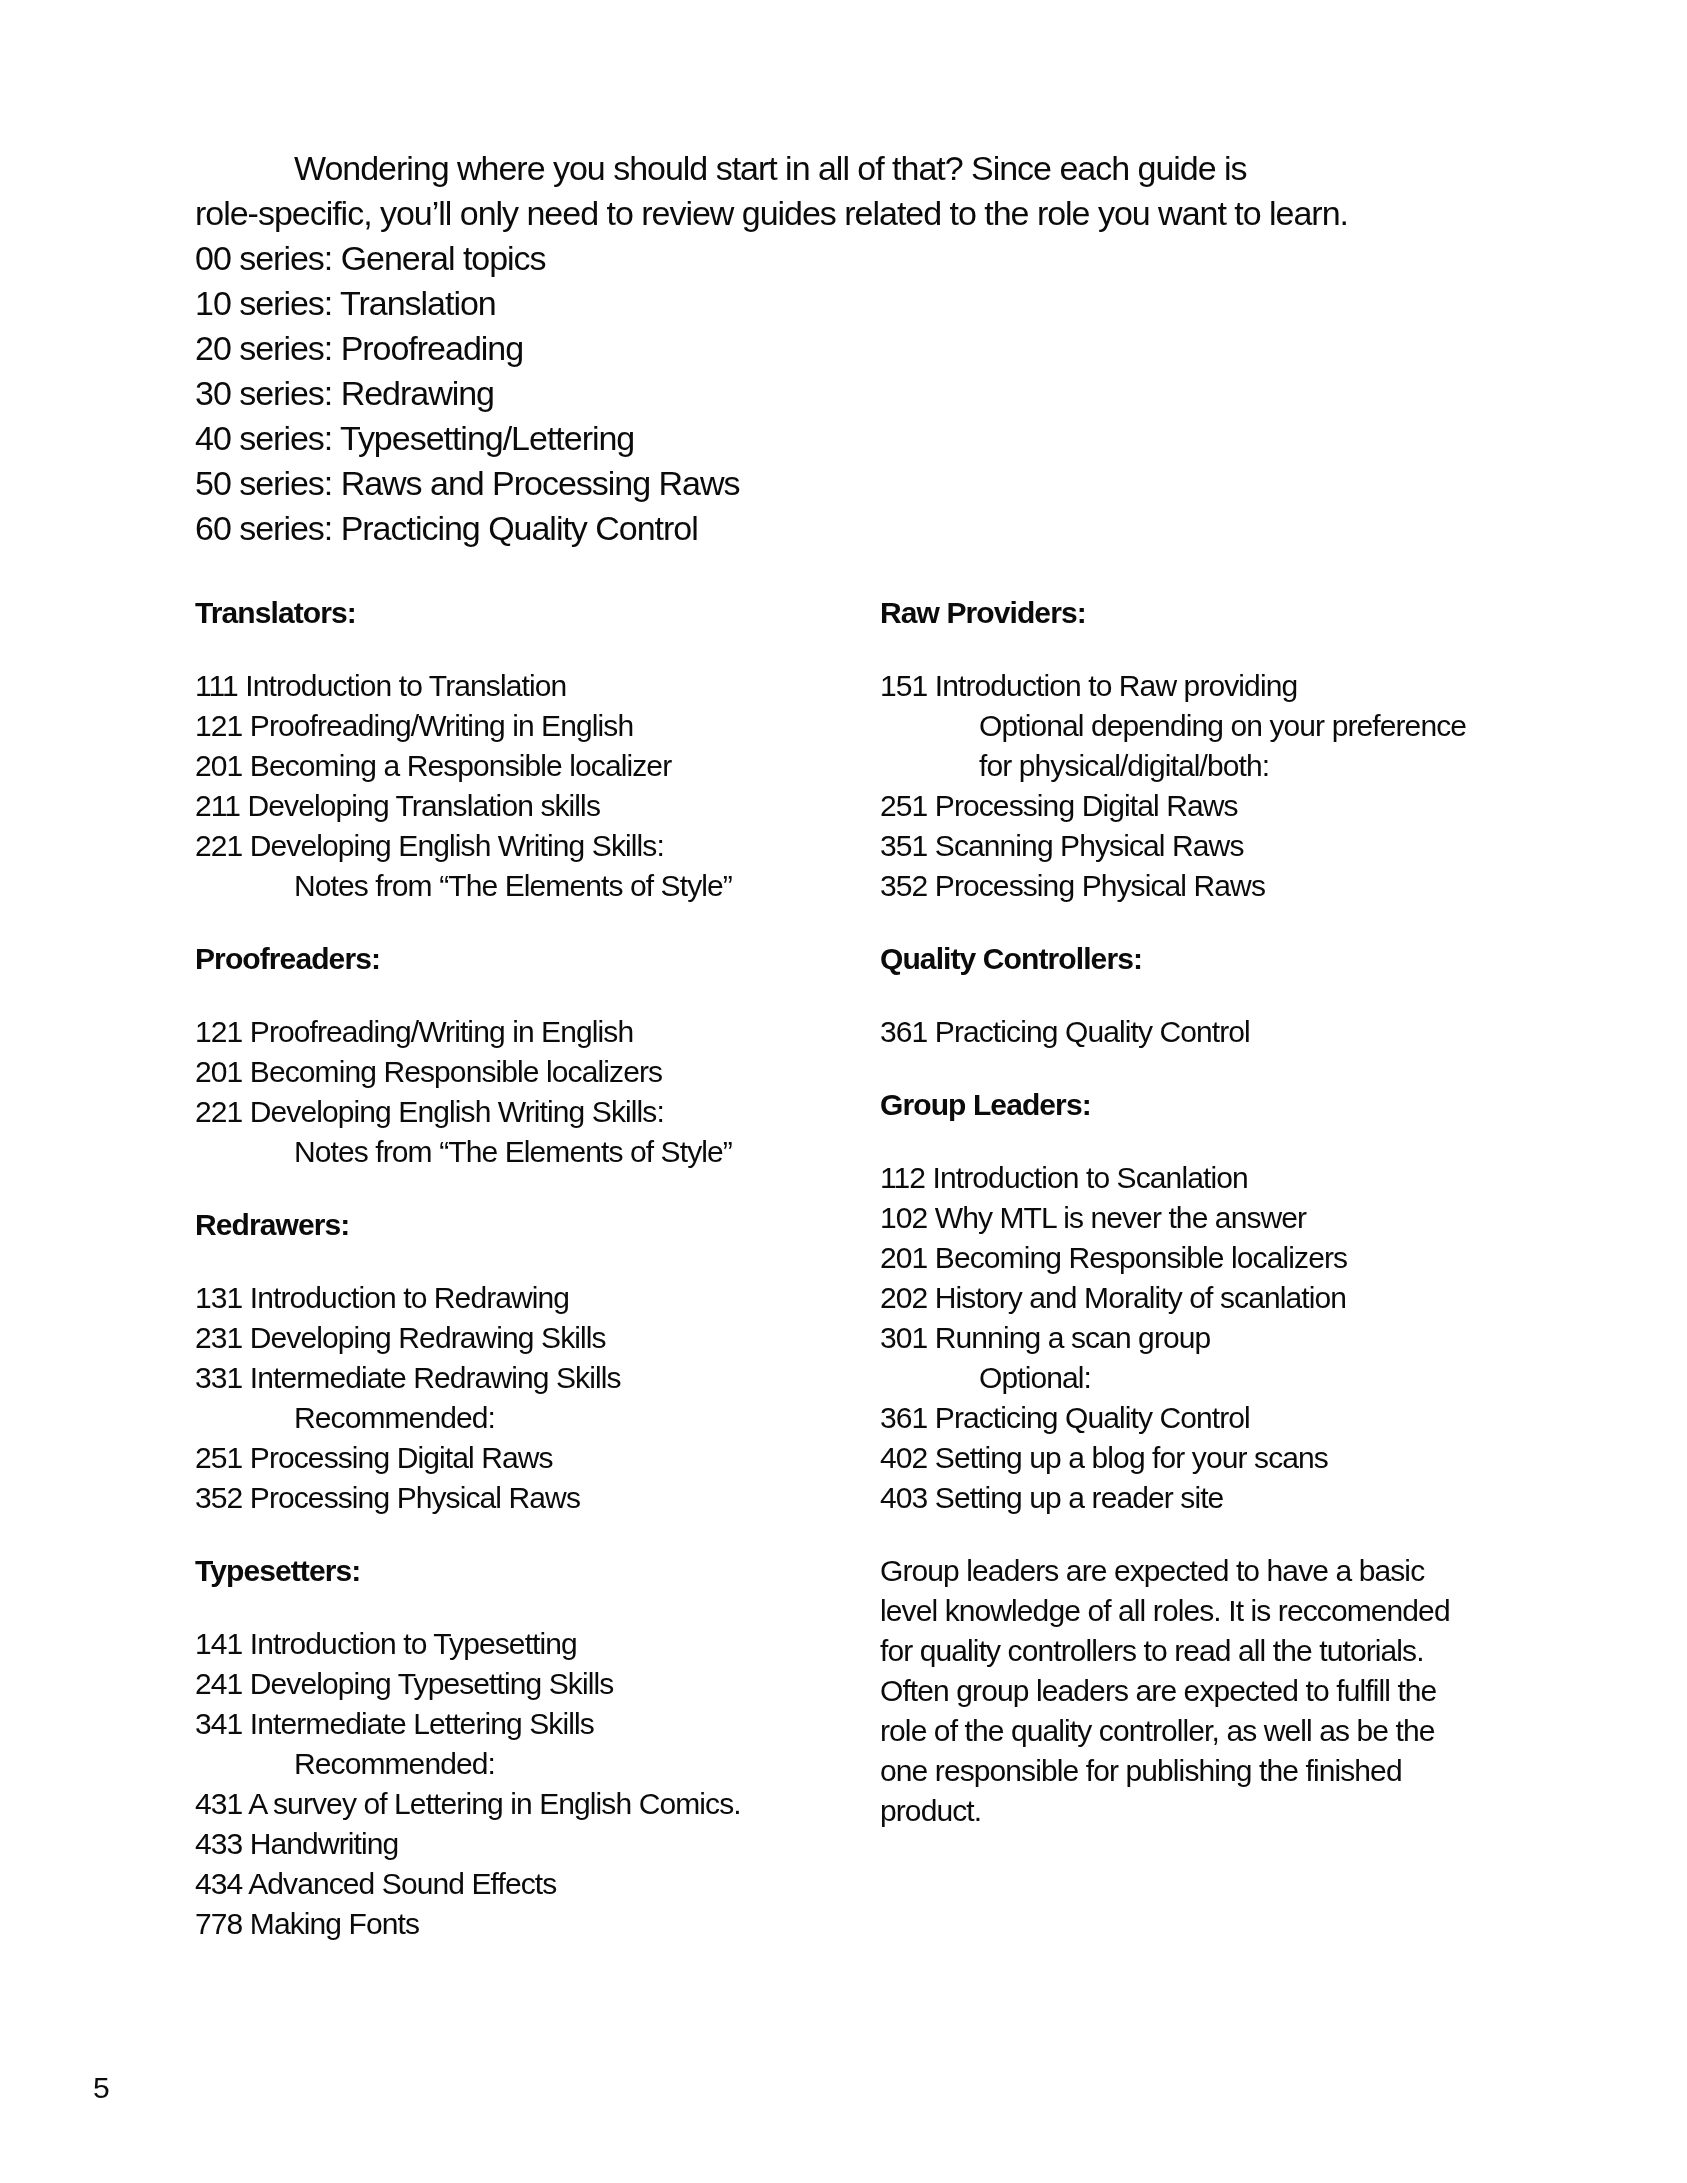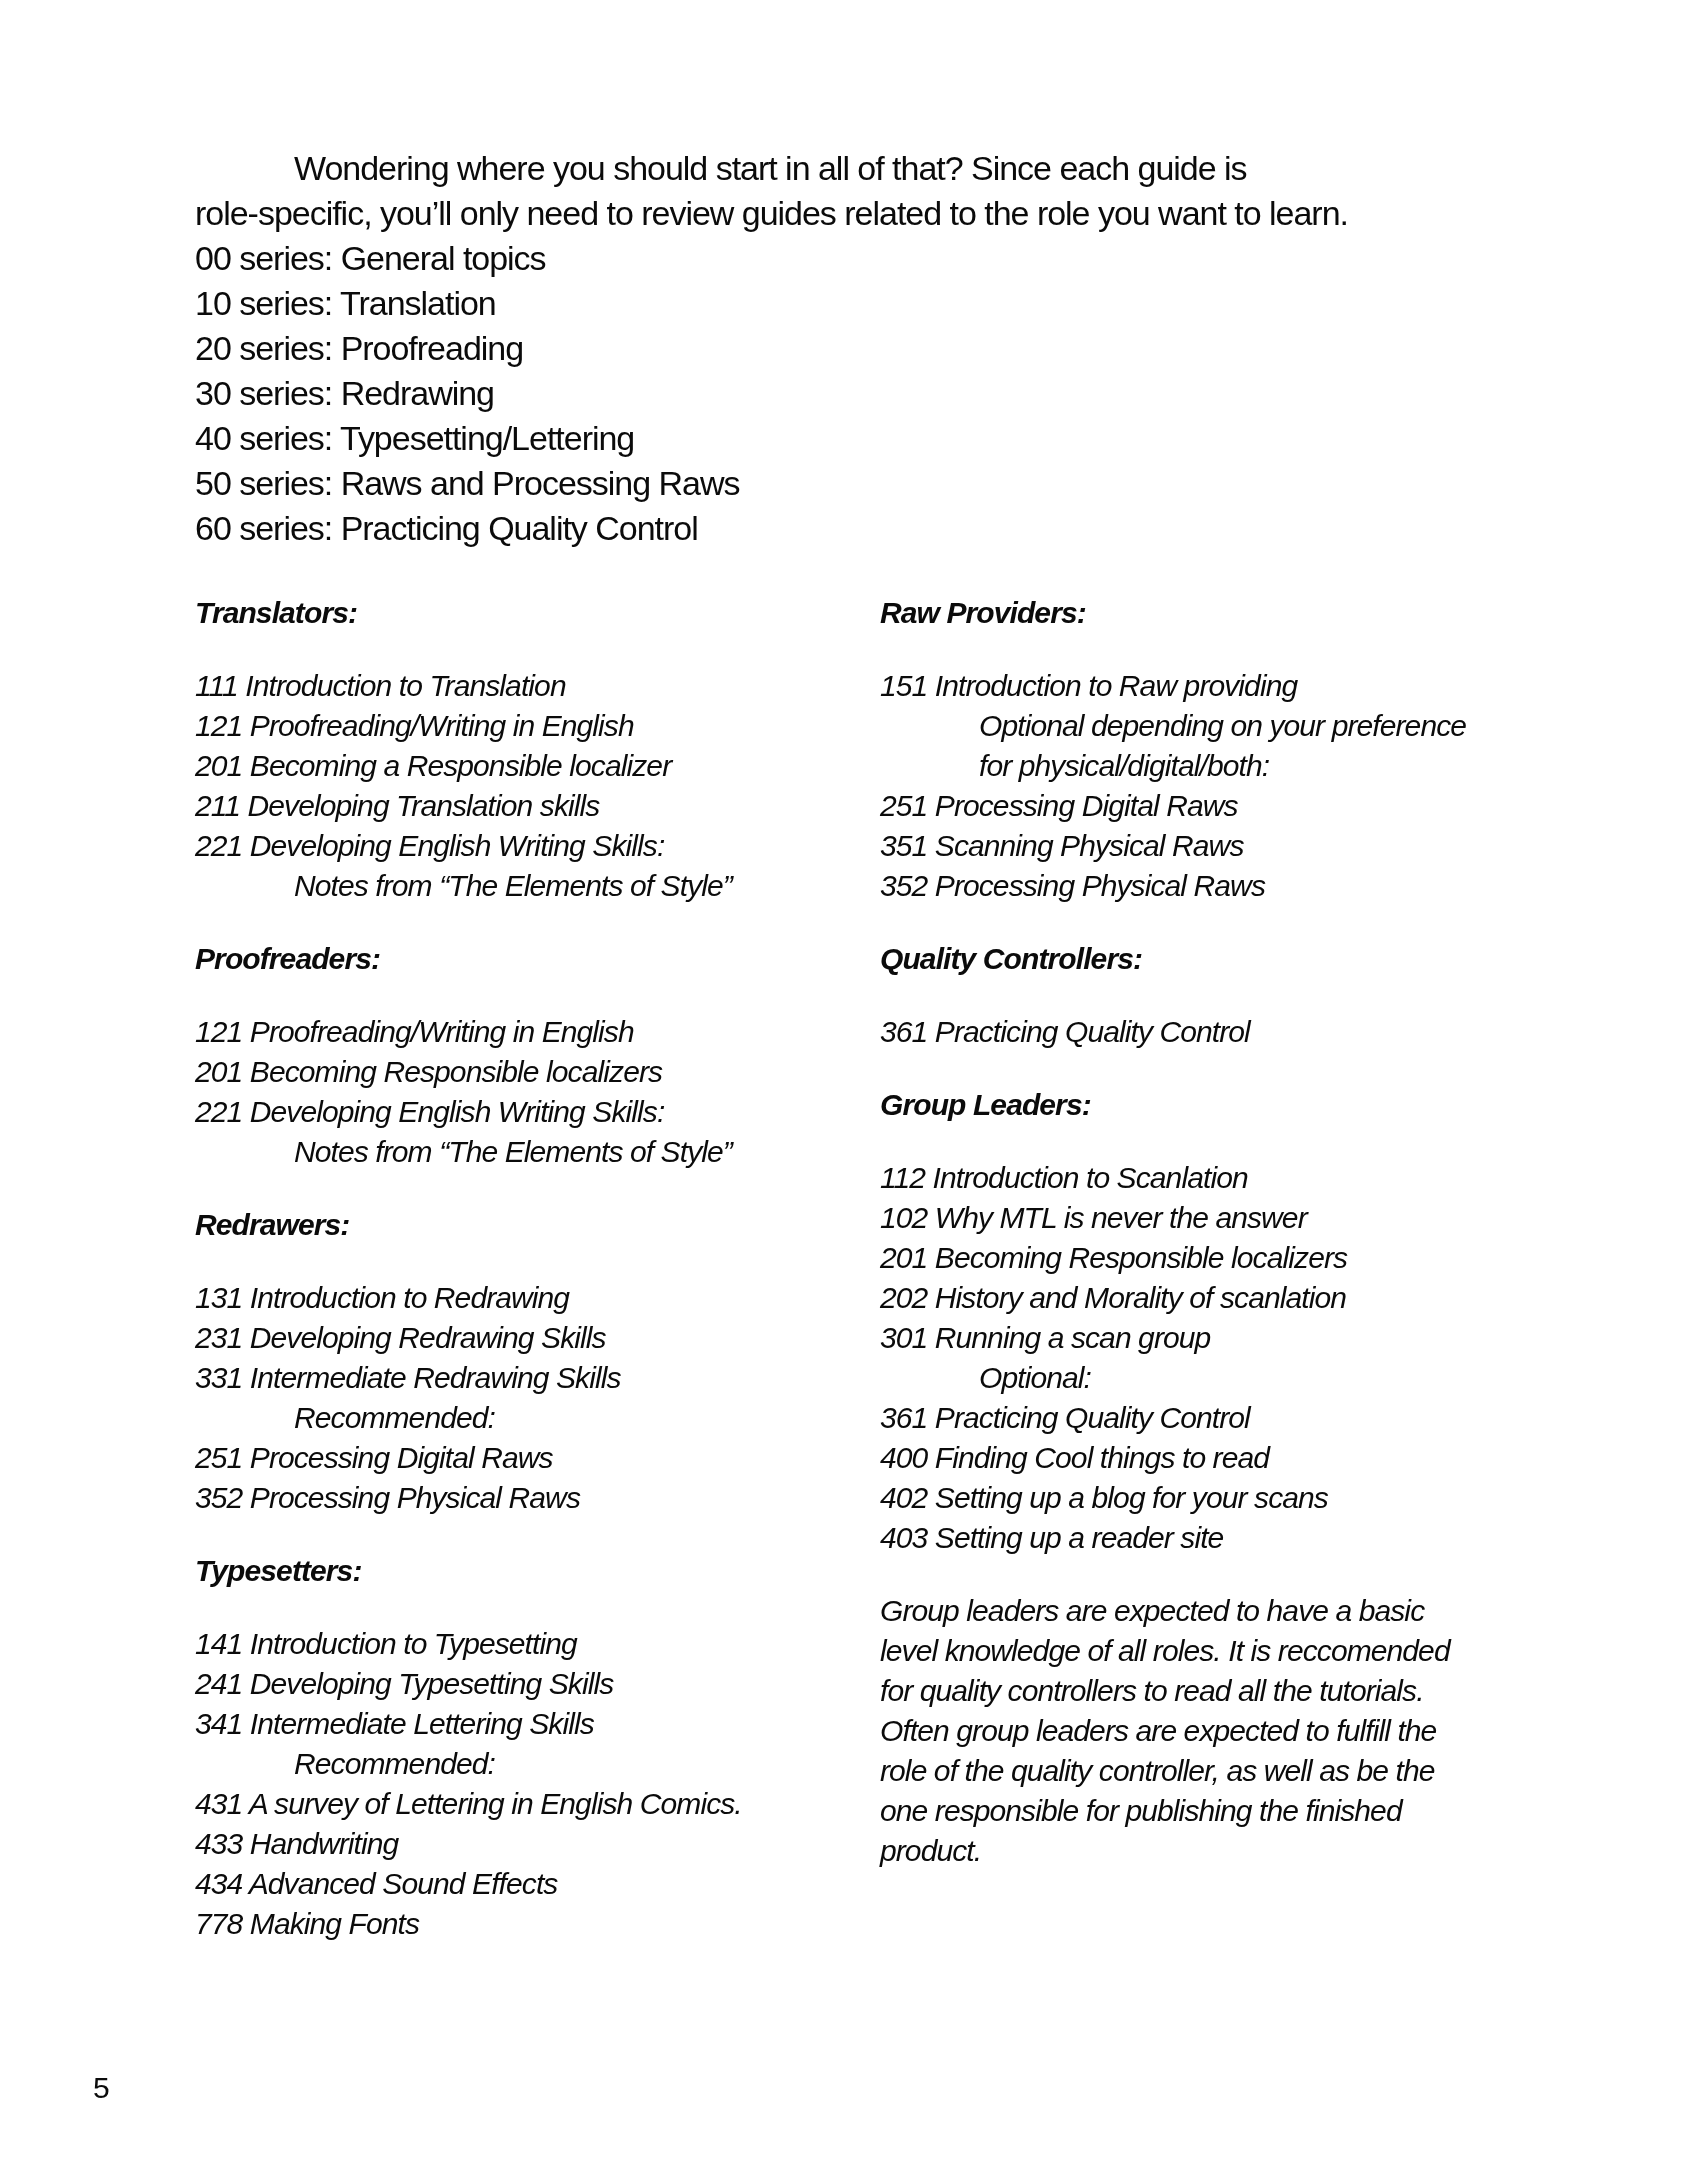--- a/index.html
+++ b/index.html
@@ -24,21 +24,20 @@
     letter-spacing: -0.03em;
   }
   .iline { white-space: nowrap; }
   .first-indent { padding-left: 99px; }
   .col {
     position: absolute;
     top: 593px;
     font-size: 30px;
     line-height: 40px;
     letter-spacing: -0.03em;
-    font-style: italic;
   }
   .col-left  { left: 195px;  width: 648px; }
   .col-right { left: 880px; width: 761px; }
   .doc-section { margin-bottom: 33px; }
   .heading {
     font-weight: bold;
     margin-bottom: 33px;
     white-space: nowrap;
   }
   .item { white-space: nowrap; }
@@ -133,21 +132,20 @@
 
     <div class="doc-section">
       <div class="heading">Group Leaders:</div>
       <div class="item">112 Introduction to Scanlation</div>
       <div class="item">102 Why MTL is never the answer</div>
       <div class="item">201 Becoming Responsible localizers</div>
       <div class="item">202 History and Morality of scanlation</div>
       <div class="item">301 Running a scan group</div>
       <div class="item indent">Optional:</div>
       <div class="item">361 Practicing Quality Control</div>
-      <div class="item">400 Finding Cool things to read</div>
       <div class="item">402 Setting up a blog for your scans</div>
       <div class="item">403 Setting up a reader site</div>
     </div>
 
     <div class="note">
       <div class="item">Group leaders are expected to have a basic</div>
       <div class="item">level knowledge of all roles. It is reccomended</div>
       <div class="item">for quality controllers to read all the tutorials.</div>
       <div class="item">Often group leaders are expected to fulfill the</div>
       <div class="item">role of the quality controller, as well as be the</div>

